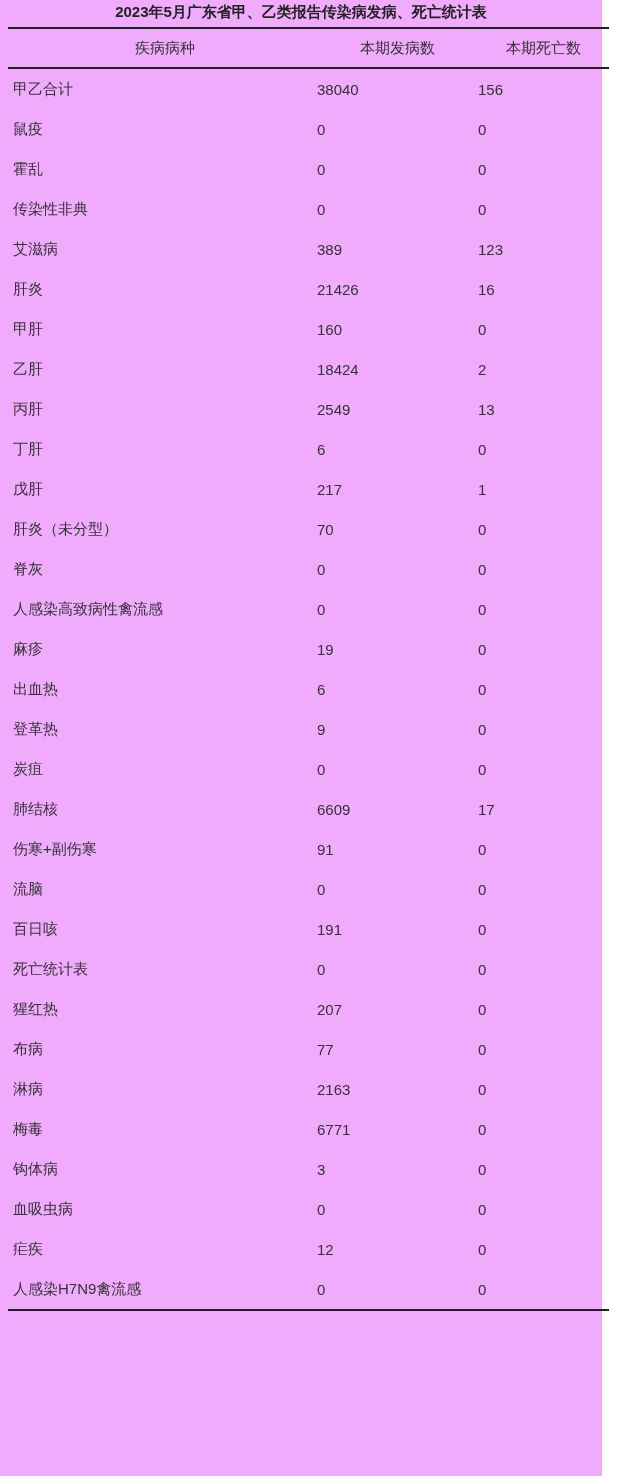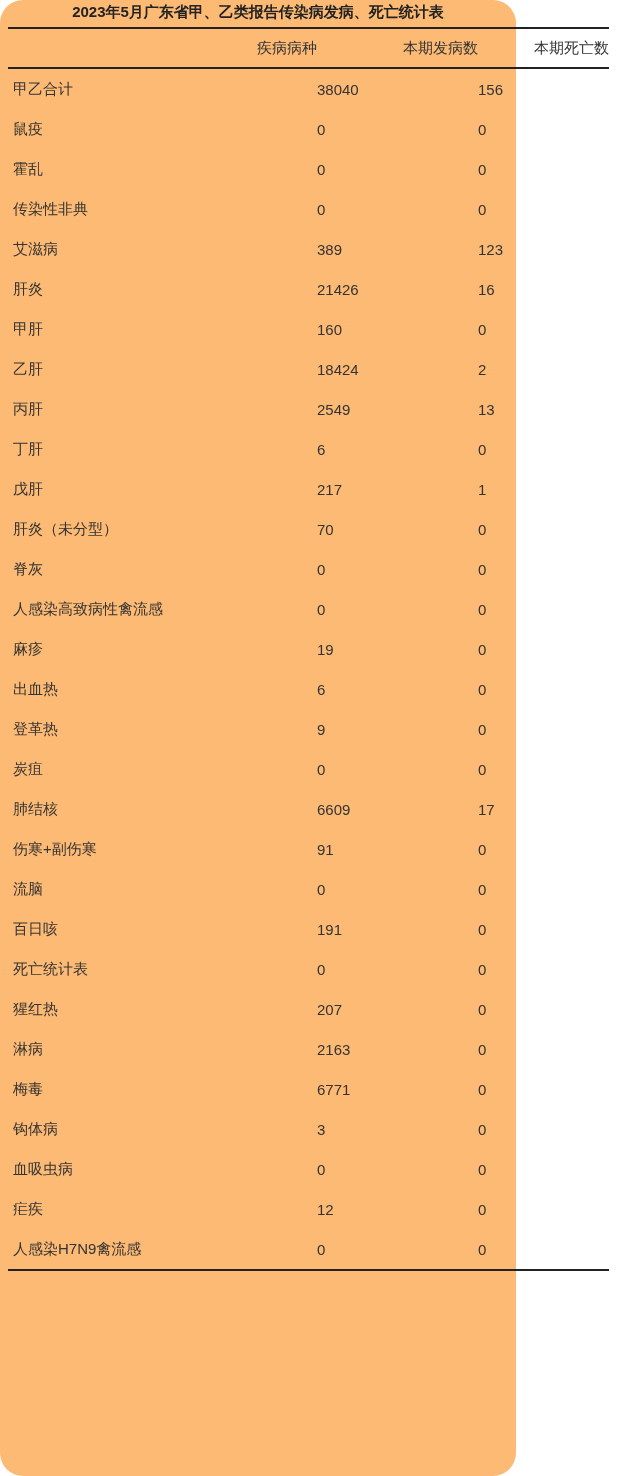--- a/index.html
+++ b/index.html
@@ -1,23 +1,22 @@
 <!DOCTYPE html>
 <html><head>
 <meta charset="utf-8">
 <style>
   html, body { margin: 0; padding: 0; background: #ffffff; }
   .page {
-    width: 516px;
+    width: 602px;
     height: 1476px;
     box-sizing: border-box;
-    background: #fdba74;
+    background: #f0abfc;
     font-family: "Liberation Sans", "DejaVu Sans", sans-serif;
     color: #333333;
-    border-radius: 23px;
   }
   .title {
     font-size: 15px;
     font-weight: bold;
     color: #222222;
     text-align: center;
     height: 27px;
     line-height: 24px;
     box-sizing: border-box;
   }
@@ -28,21 +27,21 @@
     table-layout: fixed;
     border-top: 2px solid #222222;
     border-bottom: 2px solid #222222;
   }
   col.c1 { width: 309px; }
   col.c2 { width: 161px; }
   col.c3 { width: 131px; }
   thead th {
     font-weight: normal;
     font-size: 15px;
-    text-align: right;
+    text-align: center;
     height: 38px;
     padding: 0;
     border-bottom: 2px solid #222222;
     color: #333333;
   }
   tbody td {
     font-size: 15px;
     height: 40px;
     padding: 0;
     color: #333333;
@@ -185,20 +184,25 @@
           <td>死亡统计表</td>
           <td>0</td>
           <td>0</td>
         </tr>
         <tr>
           <td>猩红热</td>
           <td>207</td>
           <td>0</td>
         </tr>
         <tr>
+          <td>布病</td>
+          <td>77</td>
+          <td>0</td>
+        </tr>
+        <tr>
           <td>淋病</td>
           <td>2163</td>
           <td>0</td>
         </tr>
         <tr>
           <td>梅毒</td>
           <td>6771</td>
           <td>0</td>
         </tr>
         <tr>

